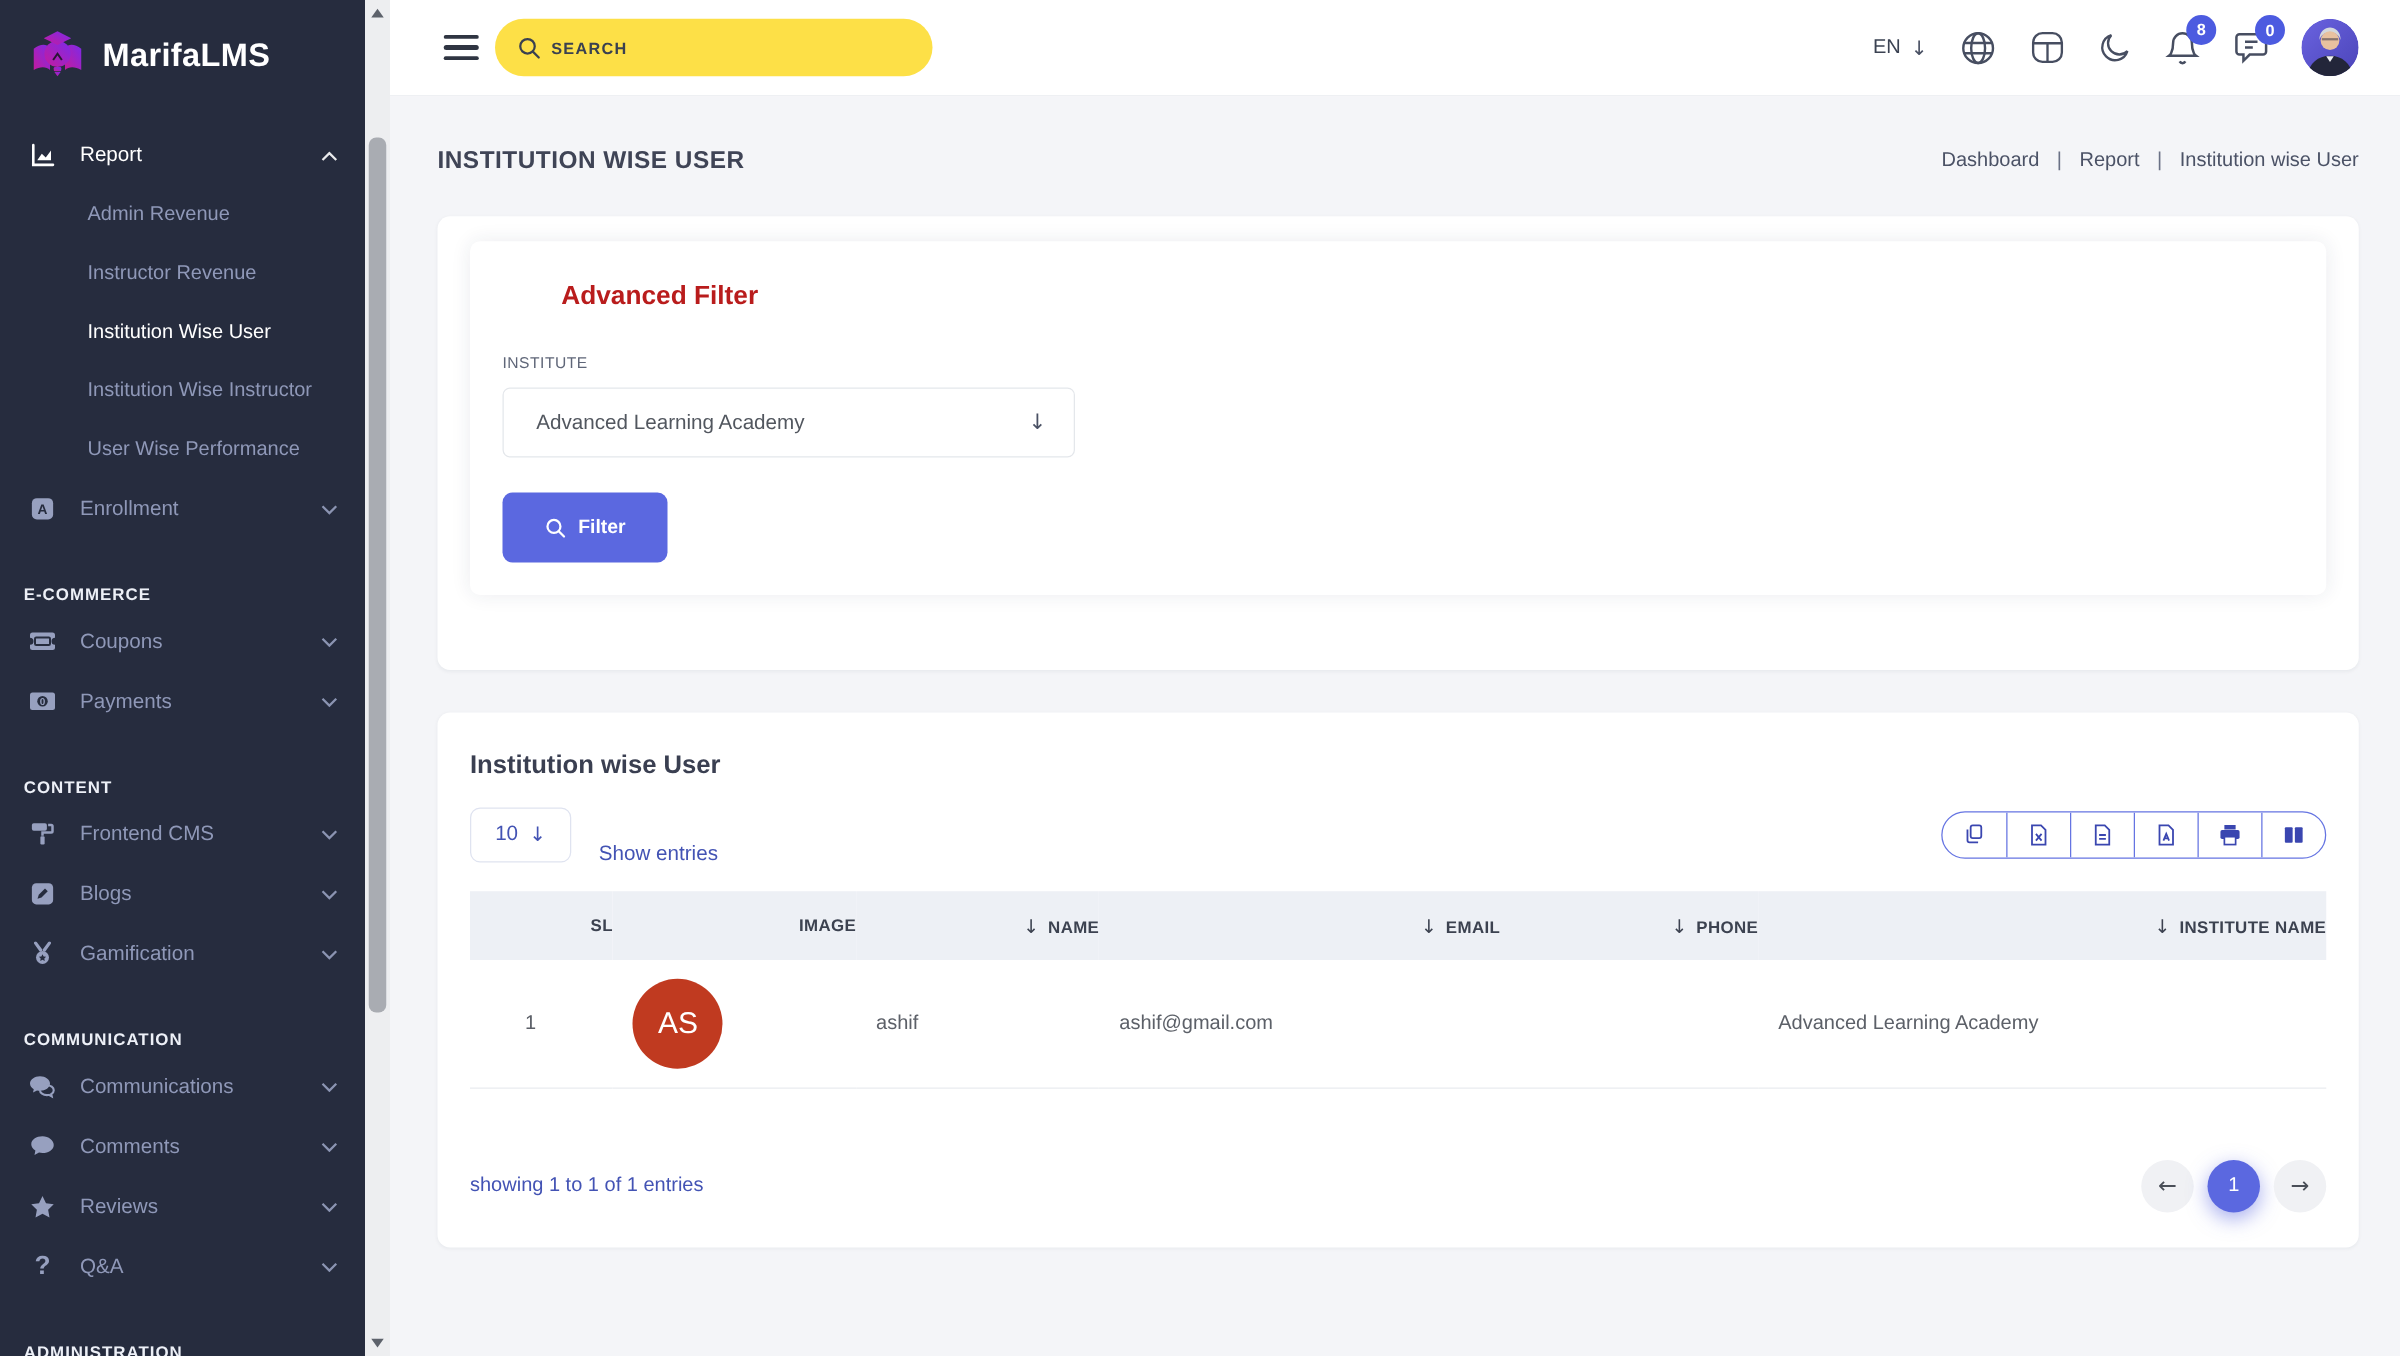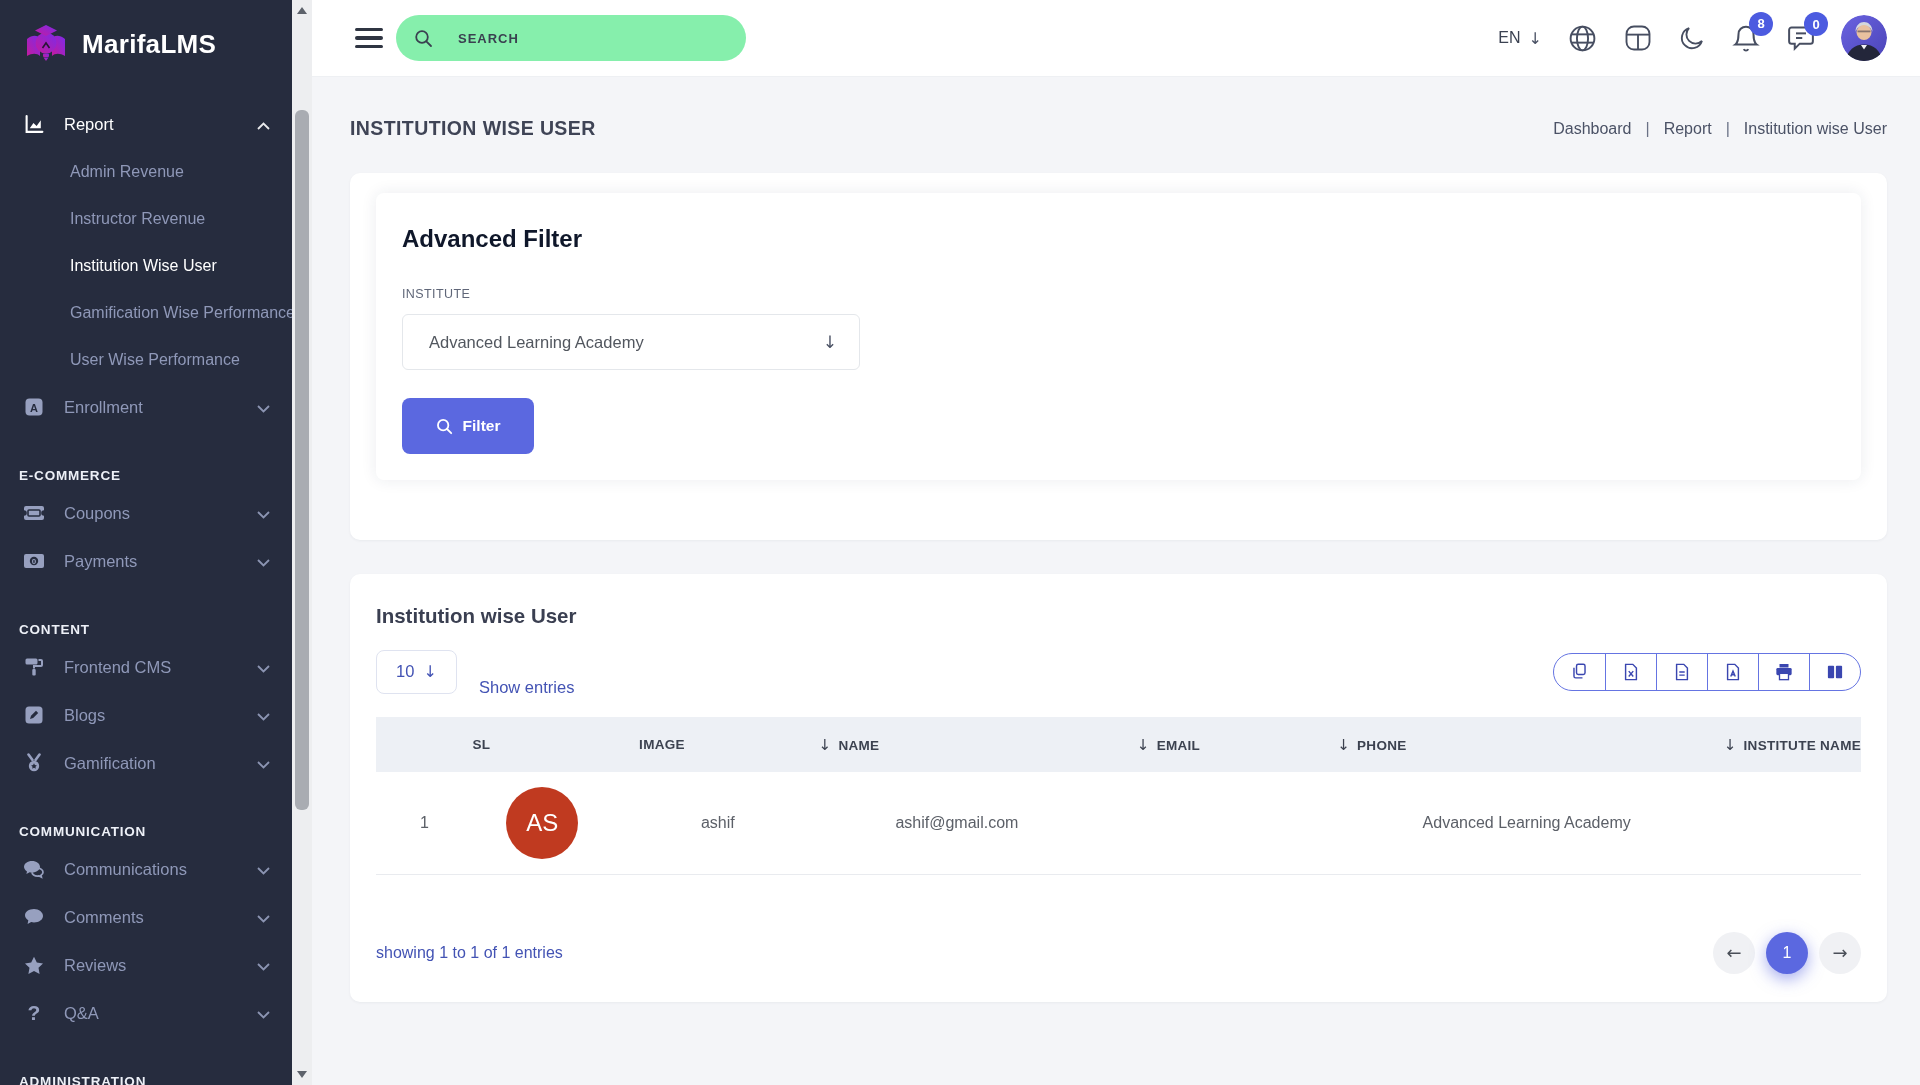--- a/index.html
+++ b/index.html
@@ -56,22 +56,22 @@
   
   .main { flex:1; display:flex; flex-direction:column; height:1085px; overflow:hidden; }
 
   .topbar {
     height:77px; background:#fff; display:flex; align-items:center;
     padding:0 33px 0 43px; flex-shrink:0; border-bottom:1px solid #eef0f3;
   }
   .hamburger { width:28px; cursor:pointer; display:flex; flex-direction:column; gap:5px; }
   .hamburger span { display:block; height:3.4px; background:#2f3542; border-radius:2px; }
   .search-pill {
-    margin-left:13px; width:350px; height:46px; background:#86efac; border-radius:23px;
-    display:flex; align-items:center; padding:0 18px; gap:25px;
+    margin-left:13px; width:350px; height:46px; background:#fde047; border-radius:23px;
+    display:flex; align-items:center; padding:0 18px; gap:8px;
   }
   .search-pill input {
     border:none; outline:none; background:transparent; flex:1;
     font-family:"Liberation Sans",sans-serif; font-size:13px; font-weight:bold;
     letter-spacing:1px; color:#3a4150;
   }
   .search-pill input::placeholder { color:#3a4150; opacity:1; }
   .topbar-right { margin-left:auto; display:flex; align-items:center; gap:25px; }
   .lang { display:flex; align-items:center; gap:8px; font-size:16px; color:#3b4252; cursor:pointer; }
   .arrow-glyph { font-family:"DejaVu Sans",sans-serif; color:#4a5164; }
@@ -88,21 +88,21 @@
   .title-row { display:flex; align-items:center; justify-content:space-between; }
   .page-title { font-size:19.5px; font-weight:bold; color:#3f4456; letter-spacing:.4px; }
   .breadcrumb { display:flex; align-items:center; gap:14px; font-size:16px; color:#4b5266; }
   .breadcrumb .crumb { cursor:pointer; }
   .breadcrumb .sep { color:#6a7186; }
 
   .card { background:#fff; border-radius:10px; box-shadow:0 1px 3px rgba(25,30,50,0.05); }
 
   .filter-outer { margin-top:33px; padding:20px 26px 60px; }
   .filter-inner { border-radius:8px; box-shadow:0 0 16px rgba(30,40,80,0.09); padding:32px 26px 26px; background:#fff; }
-  .filter-title { font-size:24px; font-weight:bold; color:#0f172a; margin-bottom:34px; }
+  .filter-title { font-size:21px; font-weight:bold; color:#b91c1c; margin-bottom:34px;margin-left:47px; }
   .field-label { font-size:12.5px; color:#5f6678; letter-spacing:.4px; margin-bottom:13px; }
   .select-box {
     width:458px; height:56px; border:1px solid #e4e7eb; border-radius:6px;
     display:flex; align-items:center; padding:0 22px 0 26px; cursor:pointer; background:#fff;
   }
   .select-box .sel-text { flex:1; font-size:16.5px; color:#52575f; }
   .select-box .arrow-glyph { font-size:17px; }
   .btn-filter {
     margin-top:28px; width:132px; height:56px; background:#5b68e0; border:none; border-radius:8px;
     color:#fff; font-family:"Liberation Sans",sans-serif; font-size:15.5px; font-weight:bold;
@@ -196,21 +196,21 @@
         <span class="sb-label">Report</span>
         <span class="sb-chevron">
           <svg width="13" height="8" viewBox="0 0 13 8">
               <polyline points="1,7 6.5,1.5 12,7" fill="none" stroke="#ffffff" stroke-width="1.8"></polyline>
             </svg>
         </span>
       </div>
       <div class="sb-sub">Admin Revenue</div>
       <div class="sb-sub">Instructor Revenue</div>
       <div class="sb-sub active">Institution Wise User</div>
-      <div class="sb-sub">Gamification Wise Performance</div>
+      <div class="sb-sub">Institution Wise Instructor</div>
       <div class="sb-sub">User Wise Performance</div>
 
       <div class="sb-item">
         <span class="sb-ic">
           <svg width="20" height="20" viewBox="0 0 20 20">
             <rect x="1.5" y="1.5" width="17" height="17" rx="4" class="fillable"></rect>
             <text x="10" y="14.5" text-anchor="middle" font-size="11" font-weight="bold" fill="#262c3e" font-family="Liberation Sans, sans-serif">A</text>
           </svg>
         </span>
         <span class="sb-label">Enrollment</span>

